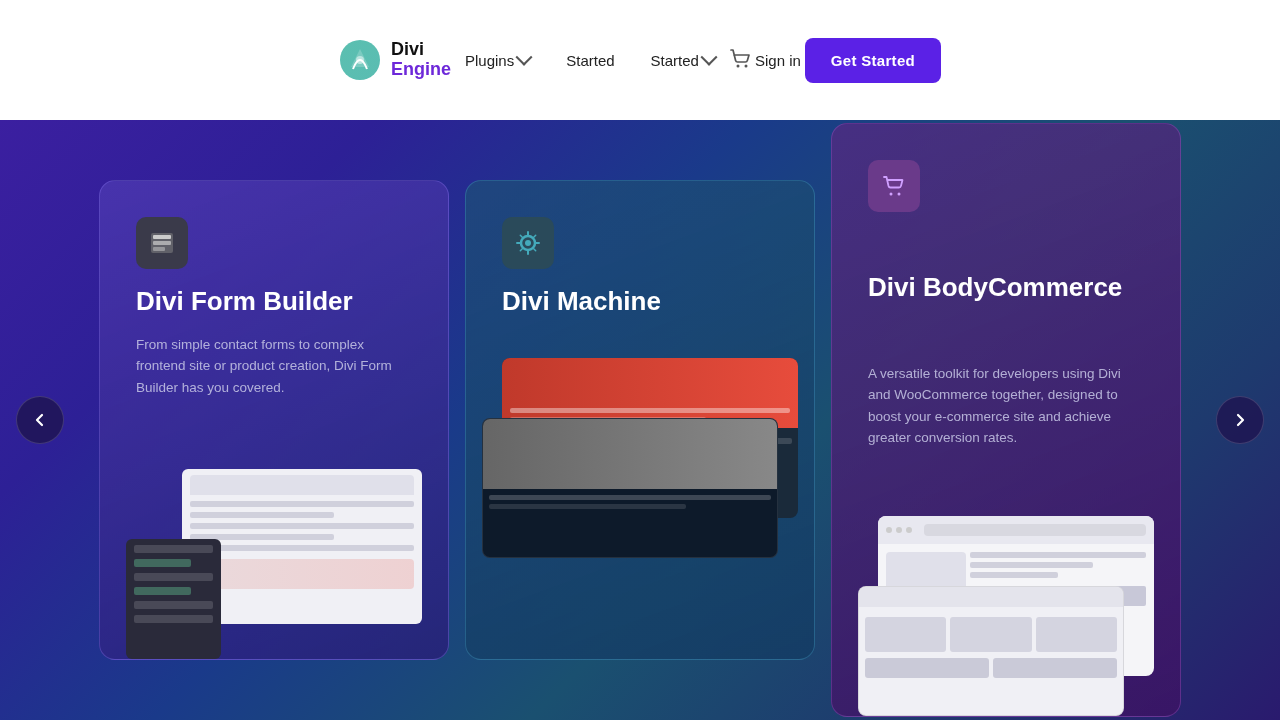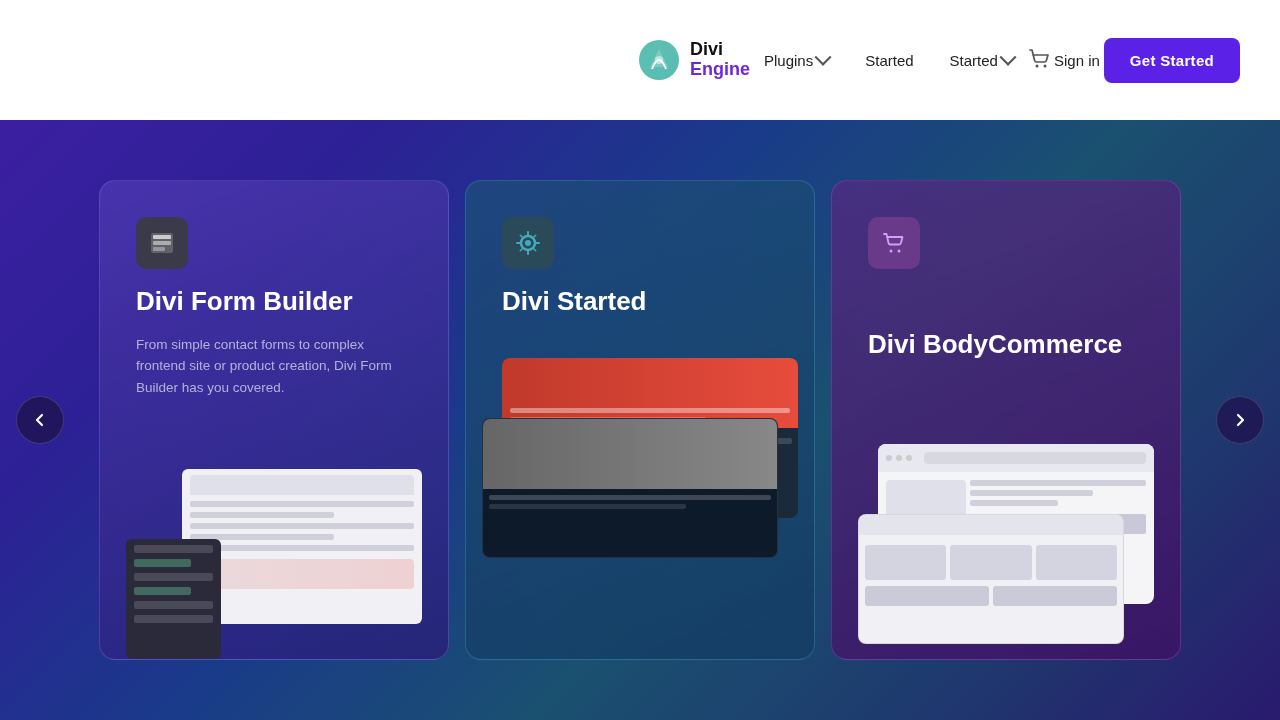--- a/index.html
+++ b/index.html
@@ -4,21 +4,21 @@
   <style>
     * { margin: 0; padding: 0; box-sizing: border-box; }
     body { font-family: -apple-system, BlinkMacSystemFont, 'Segoe UI', sans-serif; overflow: hidden; width: 1280px; height: 720px; }
 
     
     .header {
       background: #fff;
       height: 120px;
       display: flex;
       align-items: center;
-      justify-content: flex-end;
+      justify-content: center;
       padding: 8px 40px;
       position: relative;
       z-index: 10;
     }
     .logo-area {
       display: flex;
       align-items: center;
       gap: 10px;
       text-decoration: none;
     }
@@ -430,21 +430,21 @@
 
     <div class="card card-2">
       <div class="card-icon card-icon-2">
         <svg width="28" height="28" viewBox="0 0 28 28" fill="none">
           <circle cx="14" cy="14" r="7" stroke="#4ab" stroke-width="2.5"></circle>
           <circle cx="14" cy="14" r="3" fill="#4ab"></circle>
           <path d="M14 3v3M14 22v3M3 14h3M22 14h3" stroke="#4ab" stroke-width="2" stroke-linecap="round"></path>
           <path d="M6.3 6.3l2 2M19.7 19.7l2 2M6.3 21.7l2-2M19.7 8.3l2-2" stroke="#4ab" stroke-width="1.5" stroke-linecap="round"></path>
         </svg>
       </div>
-      <h2 class="card-title">Divi Started</h2>
+      <h2 class="card-title">Divi Machine</h2>
       <div class="card-screenshot">
         <div class="mockup-2">
           <div class="screen2-main">
             <div class="screen2-hero">
               <div style="position:absolute;bottom:6px;left:8px;right:8px;">
                 <div style="height:5px;background:rgba(255,255,255,0.4);border-radius:2px;margin-bottom:4px;"></div>
                 <div style="height:5px;background:rgba(255,255,255,0.25);border-radius:2px;width:70%;"></div>
               </div>
             </div>
             <div class="screen2-content">
@@ -466,20 +466,21 @@
 
     <div class="card card-3">
       <div class="card-icon card-icon-3">
         <svg width="28" height="28" viewBox="0 0 28 28" fill="none">
           <path d="M4 5h2.5l2 9a2 2 0 0 0 2 1.5h8.5a2 2 0 0 0 1.96-1.6L22.5 8H7" stroke="#d0a0ff" stroke-width="1.8" stroke-linecap="round" stroke-linejoin="round"></path>
           <circle cx="11" cy="22" r="1.5" fill="#d0a0ff"></circle>
           <circle cx="19" cy="22" r="1.5" fill="#d0a0ff"></circle>
         </svg>
       </div>
       <h2 class="card-title">Divi BodyCommerce</h2>
+      <p class="card-desc">A versatile toolkit for developers using Divi and WooCommerce together, designed to boost your e-commerce site and achieve greater conversion rates.</p>
       <div class="card-screenshot">
         <div class="mockup-3">
           <div class="screen3-main">
             <div class="screen3-header">
               <div class="screen3-dot"></div>
               <div class="screen3-dot"></div>
               <div class="screen3-dot"></div>
               <div style="flex:1;height:12px;background:#d8d8e0;border-radius:4px;margin-left:8px;"></div>
             </div>
             <div style="display:flex;gap:4px;padding:8px;">

